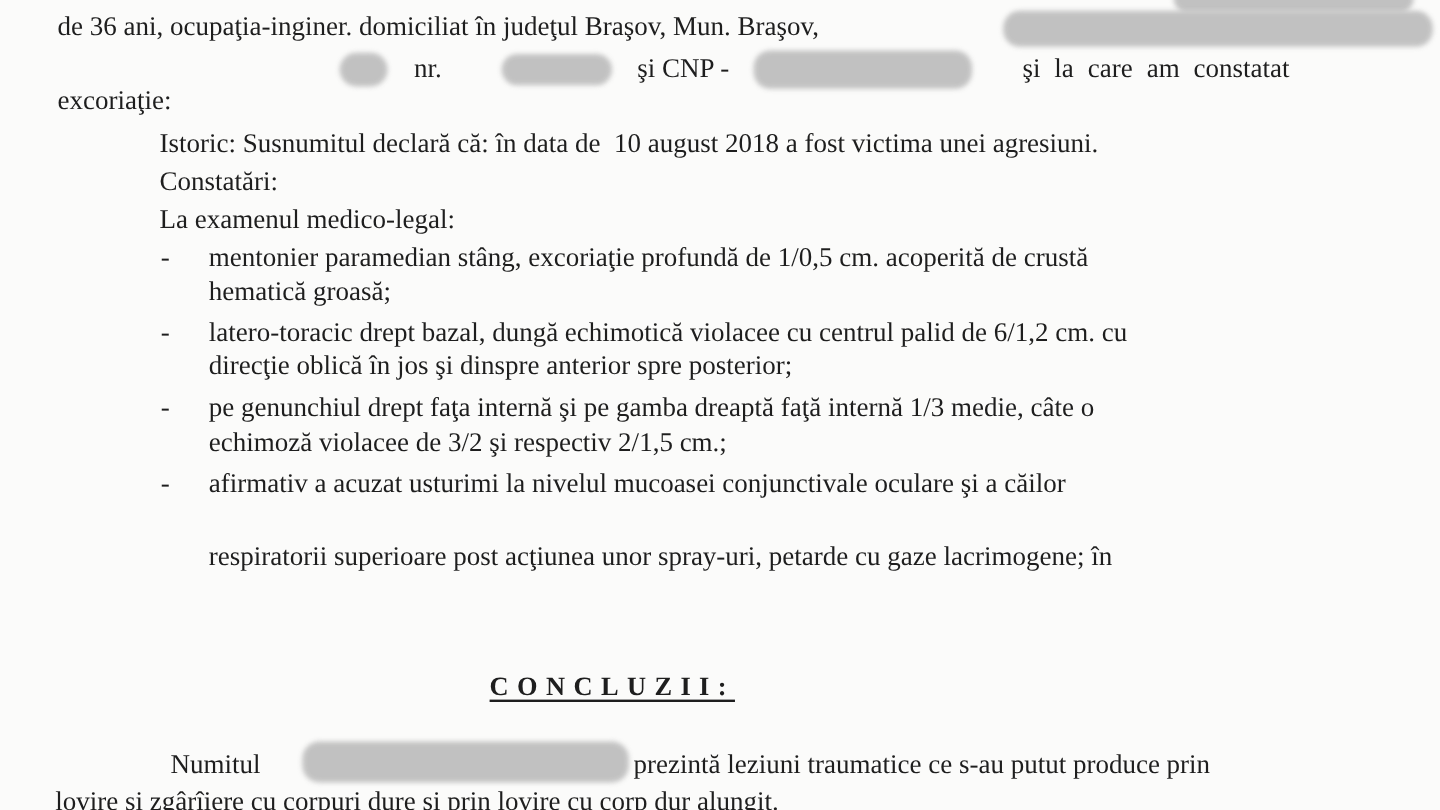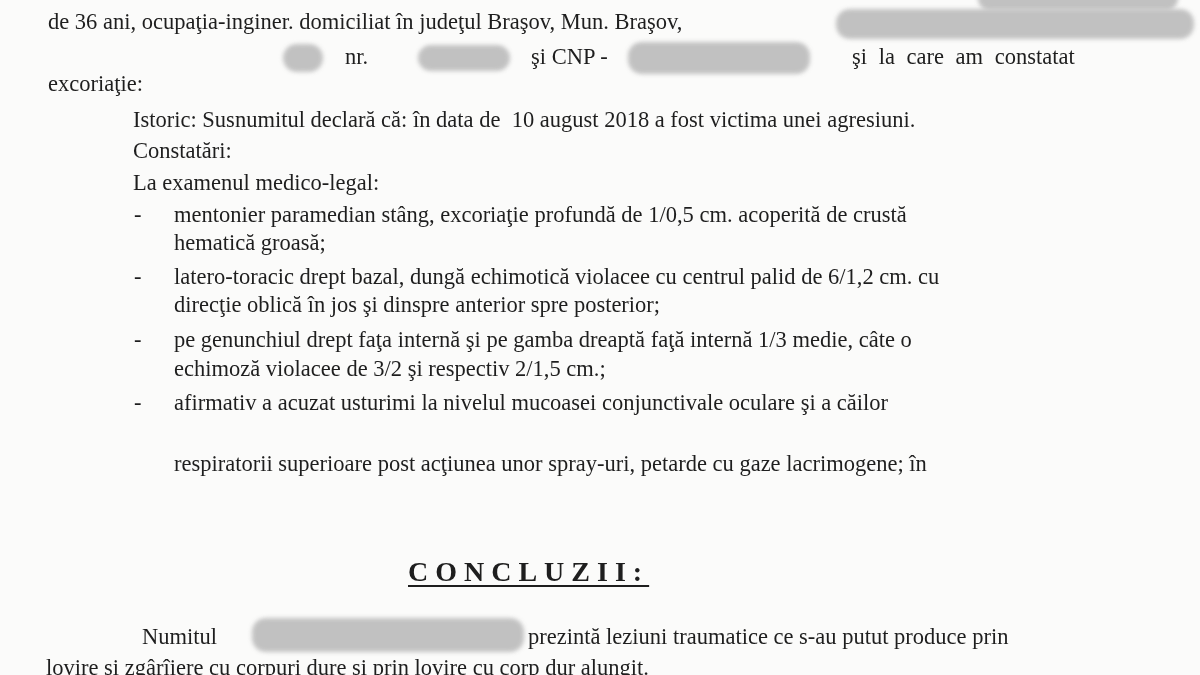--- a/index.html
+++ b/index.html
@@ -15,21 +15,21 @@
     font-size:22.5px; line-height:28px;
   }
   .u { text-underline-offset:3px; text-decoration-thickness:1px; }
   .dash { position:absolute; font-size:22.5px; line-height:28px; }
   .redact {
     position:absolute; background:#bdbdbd; border-radius:14px;
     filter:blur(2px); opacity:0.92;
   }
   .title {
     position:absolute; left:408px; top:556px;
-    font-size:28px; font-weight:bold; letter-spacing:7px;
+    font-size:22px; font-weight:bold; letter-spacing:7px;
     text-decoration:underline; text-underline-offset:4px; text-decoration-thickness:2px;
     line-height:32px;
   }
 </style>
 </head>
 <body>
 
 <div class="page">
 
   <div class="redact" style="left:978px;top:-12px;width:200px;height:22px;"></div>

